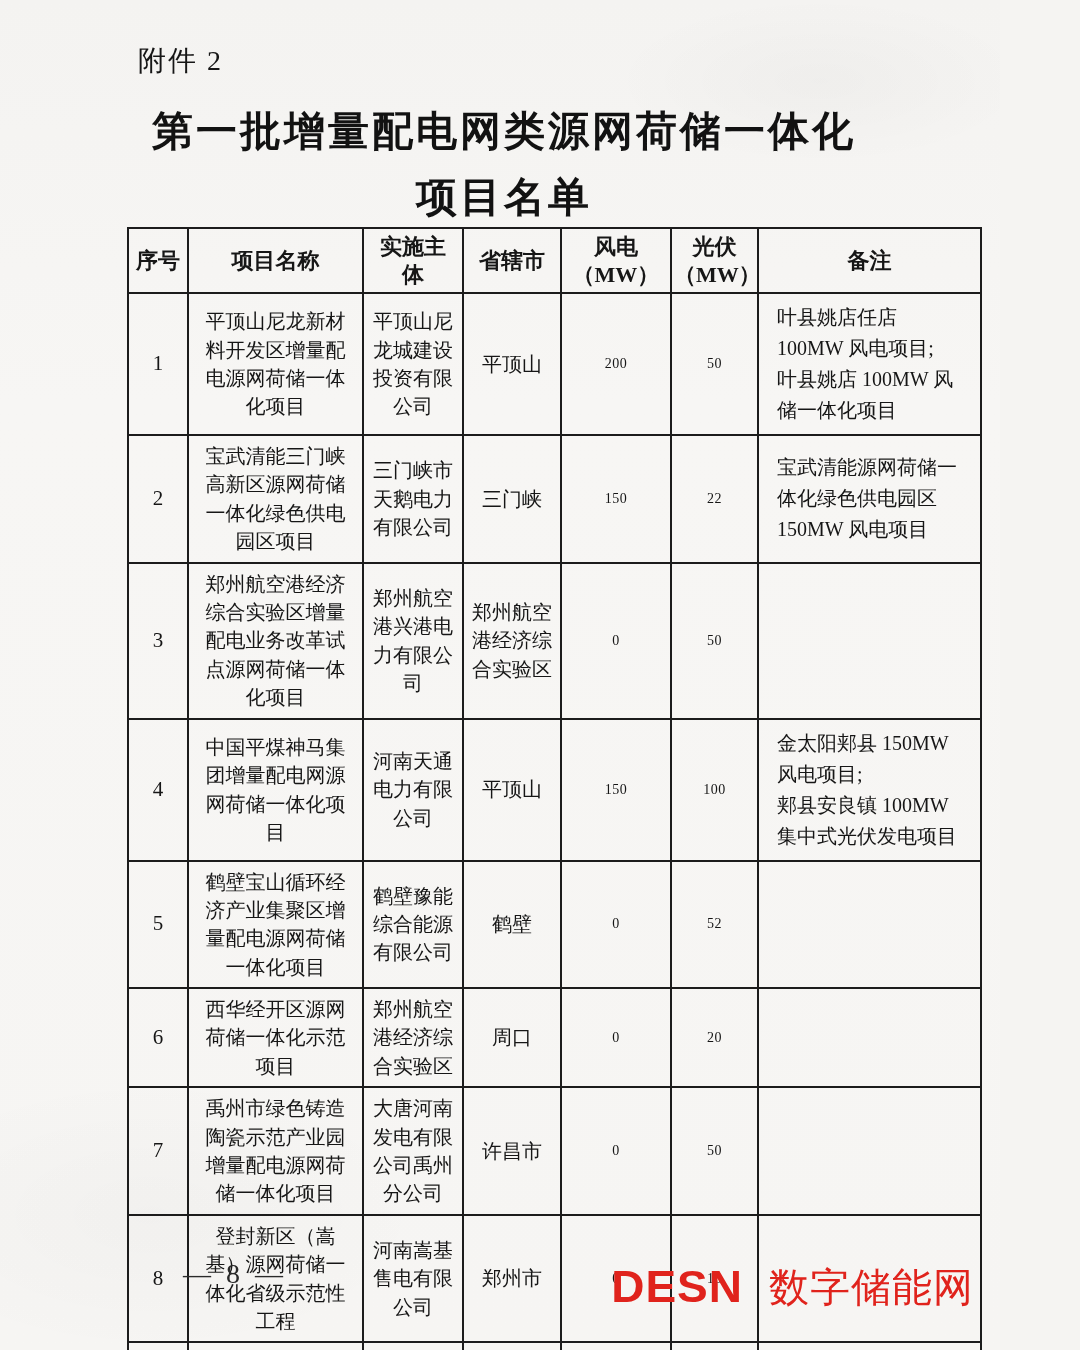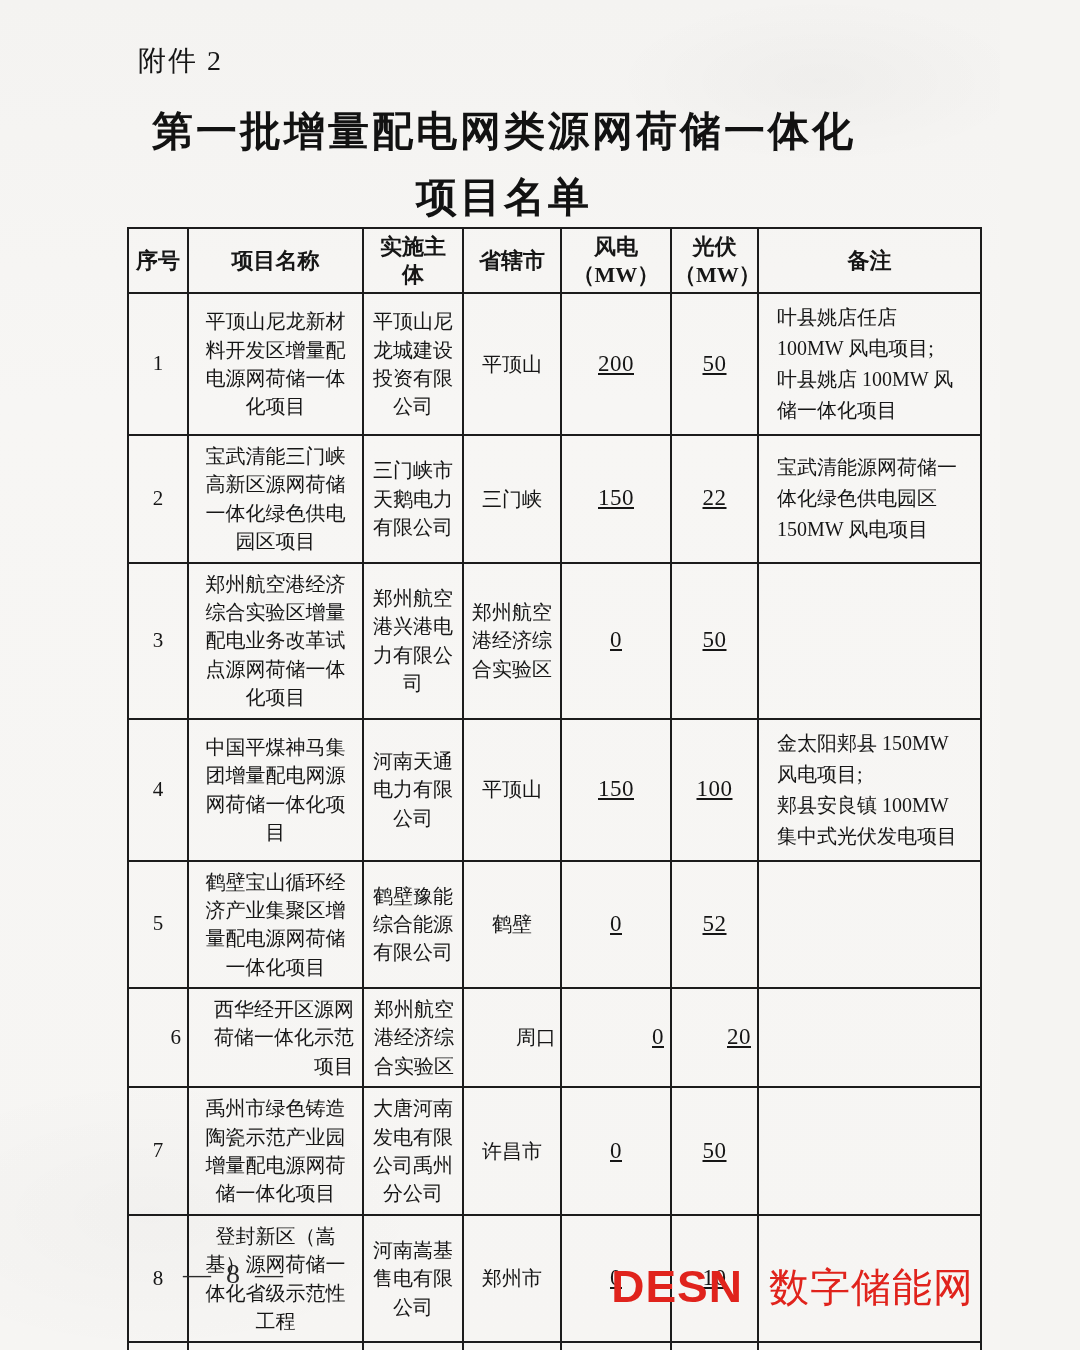--- a/index.html
+++ b/index.html
@@ -68,34 +68,34 @@
   .doc-table td {
     font-size: 20px;
     line-height: 1.42;
   }
   td.cell-no { font-size: 21px; }
   td.cell-name, td.cell-entity {
     padding: 6px 8px;
     text-align: center;
   }
   td.cell-city { padding: 4px 4px; }
-  td.cell-num { font-size: 23px; letter-spacing: 0.5px; text-decoration: underline; }
+  td.cell-num { font-size: 14px; letter-spacing: 0.5px; }
   td.cell-remark {
     text-align: left;
     padding: 8px 18px;
     white-space: pre-line;
     line-height: 1.55;
   }
   
   .doc-table tbody tr:nth-child(1) td { height: 102px; }
   .doc-table tbody tr:nth-child(2) td { height: 106px; }
   .doc-table tbody tr:nth-child(3) td { height: 124px; }
   .doc-table tbody tr:nth-child(4) td { height: 100px; }
   .doc-table tbody tr:nth-child(5) td { height: 102px; }
-  .doc-table tbody tr:nth-child(6) td { height: 76px; text-align: right; }
+  .doc-table tbody tr:nth-child(6) td { height: 76px; }
   .doc-table tbody tr:nth-child(7) td { height: 104px; }
   .doc-table tbody tr:nth-child(8) td { height: 82px; }
   .doc-table tbody tr:nth-child(9) td { height: 104px; }
   .page-number {
     position: absolute;
     left: 183px;
     top: 1258px;
     font-size: 28px;
     letter-spacing: 4px;
     color: #2a2a2a;

